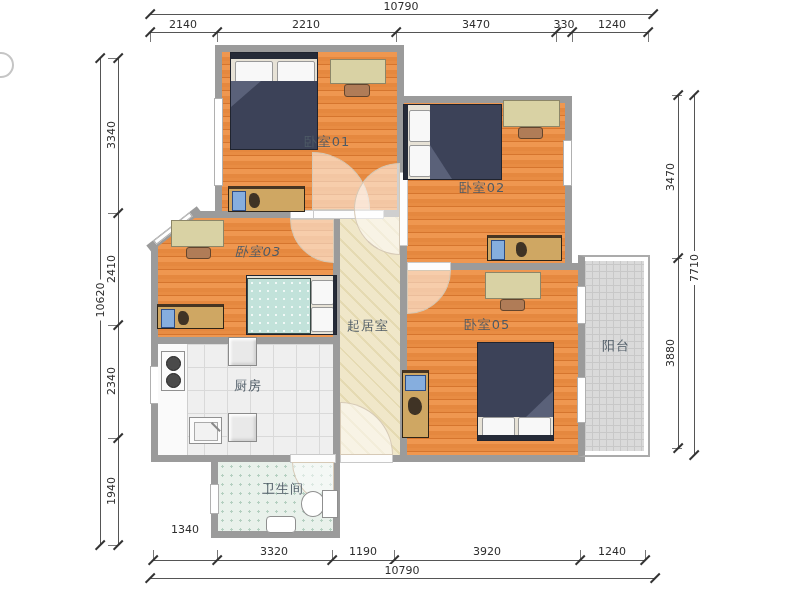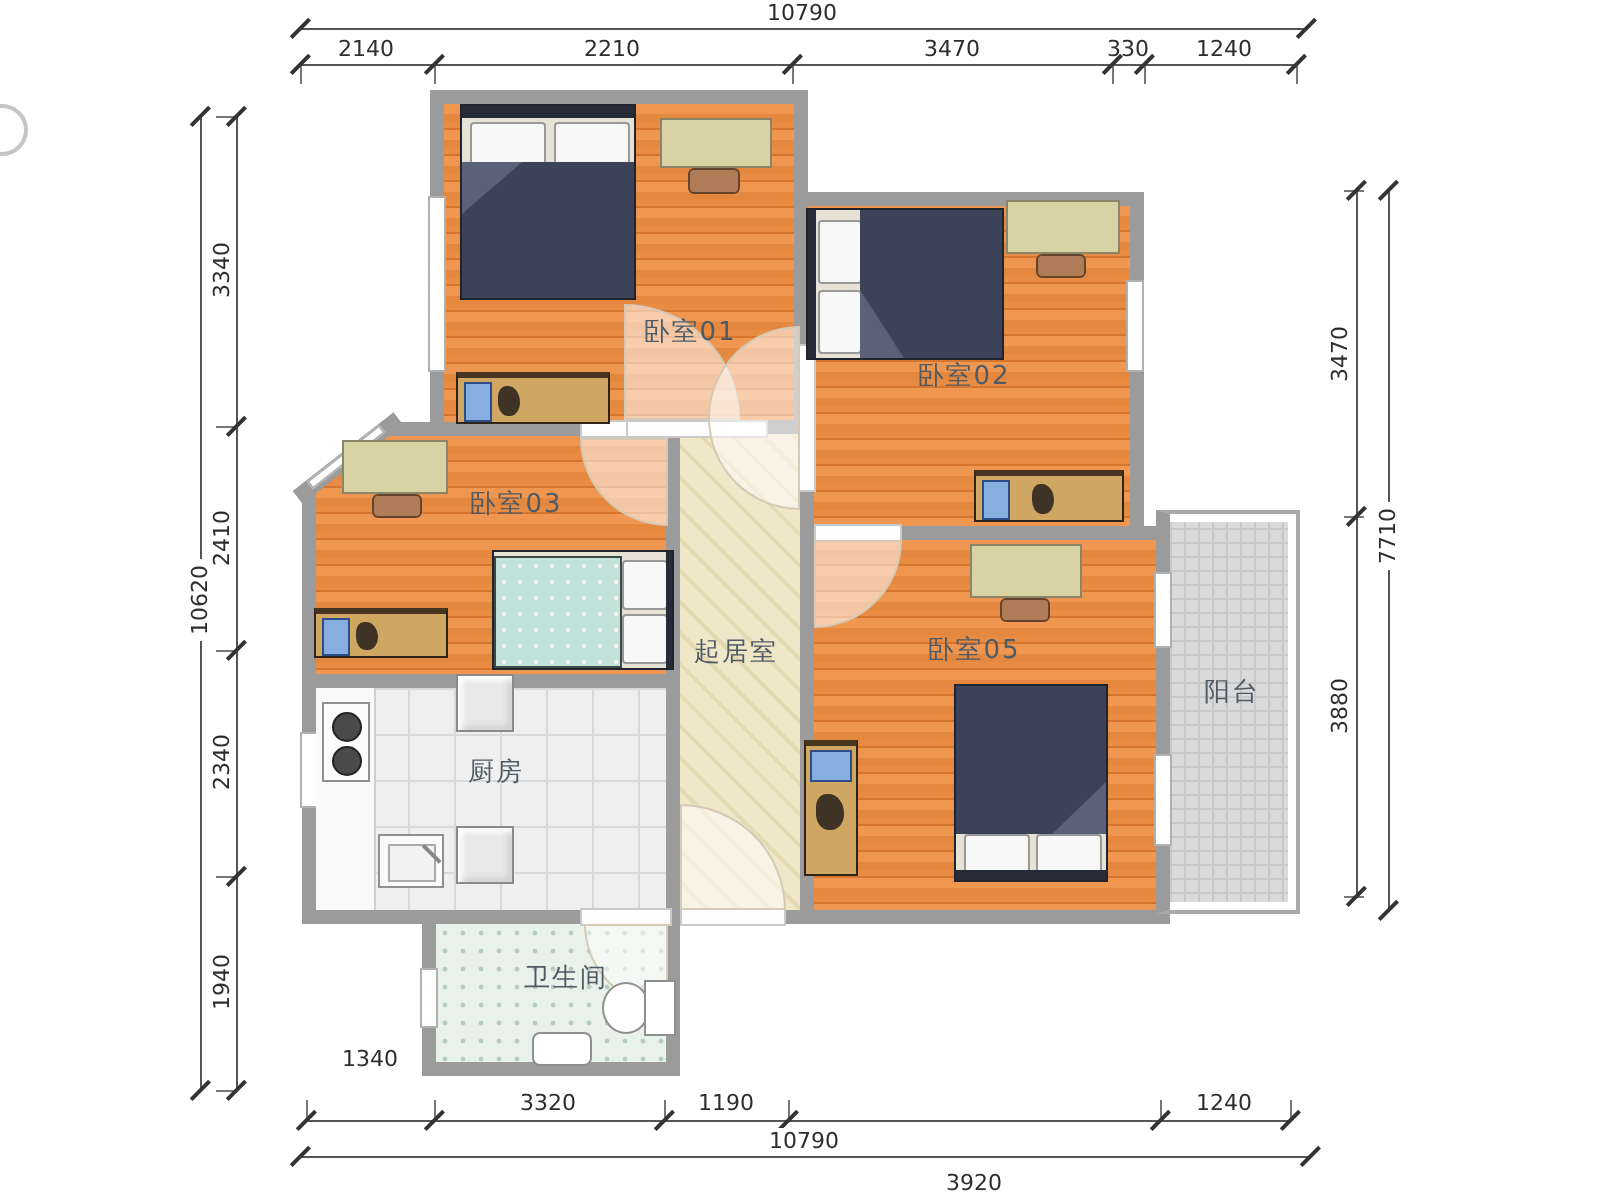--- a/index.html
+++ b/index.html
@@ -158,44 +158,44 @@
   </div>
   <div class="fur gray-ap" style="left:228px;top:337px;width:29px;height:29px;"></div>
   <div class="fur gray-ap" style="left:228px;top:413px;width:29px;height:29px;"></div>
 
   <div class="fur" style="left:301px;top:490px;width:36px;height:27px;">
     <div style="position:absolute;left:0;top:1px;width:22px;height:24px;background:#fff;border:1px solid #8f8f8f;border-radius:50% 50% 50% 50% / 50% 50% 50% 50%;"></div>
     <div style="position:absolute;left:21px;top:0;width:14px;height:26px;background:#fff;border:1px solid #8f8f8f;"></div>
   </div>
   <div class="fur" style="left:266px;top:516px;width:30px;height:17px;background:#fff;border:1px solid #8f8f8f;border-radius:4px;"></div>
 
-  <div class="rlabel" style="left:345px;top:142px;margin-top:24px;">卧室01</div>
+  <div class="rlabel" style="left:327px;top:142px;">卧室01</div>
   <div class="rlabel" style="left:482px;top:188px;">卧室02</div>
-  <div class="rlabel" style="left:258px;top:252px;">卧室03</div>
+  <div class="rlabel" style="left:258px;top:252px;font-style:italic;">卧室03</div>
   <div class="rlabel" style="left:487px;top:325px;">卧室05</div>
   <div class="rlabel" style="left:368px;top:326px;">起居室</div>
   <div class="rlabel" style="left:248px;top:386px;">厨房</div>
   <div class="rlabel" style="left:283px;top:489px;">卫生间</div>
   <div class="rlabel" style="left:616px;top:346px;">阳台</div>
 
   <div class="dl" style="left:150px;top:14px;width:503px;height:1px;"></div>
   <div class="dl" style="left:150px;top:32px;width:498px;height:1px;"></div>
   <span class="dimlab onwhite" style="left:401px;top:13px;">10790</span>
   <span class="dimlab" style="left:183px;top:31px;">2140</span>
   <span class="dimlab" style="left:306px;top:31px;">2210</span>
   <span class="dimlab" style="left:476px;top:31px;">3470</span>
   <span class="dimlab" style="left:564px;top:31px;">330</span>
   <span class="dimlab" style="left:612px;top:31px;">1240</span>
 
   <div class="dl" style="left:153px;top:560px;width:492px;height:1px;"></div>
   <div class="dl" style="left:150px;top:578px;width:505px;height:1px;"></div>
   <span class="dimlab" style="left:185px;top:536px;">1340</span>
   <span class="dimlab" style="left:274px;top:558px;">3320</span>
   <span class="dimlab" style="left:363px;top:558px;">1190</span>
-  <span class="dimlab" style="left:487px;top:558px;margin-top:40px;">3920</span>
+  <span class="dimlab" style="left:487px;top:558px;">3920</span>
   <span class="dimlab" style="left:612px;top:558px;">1240</span>
   <span class="dimlab onwhite" style="left:402px;top:577px;">10790</span>
 
   <div class="dl" style="left:100px;top:58px;width:1px;height:487px;"></div>
   <div class="dl" style="left:118px;top:58px;width:1px;height:487px;"></div>
   <span class="vlab onwhite" style="left:100px;top:300px;">10620</span>
   <span class="vlab" style="left:111px;top:135px;">3340</span>
   <span class="vlab" style="left:111px;top:269px;">2410</span>
   <span class="vlab" style="left:111px;top:381px;">2340</span>
   <span class="vlab" style="left:111px;top:491px;">1940</span>

